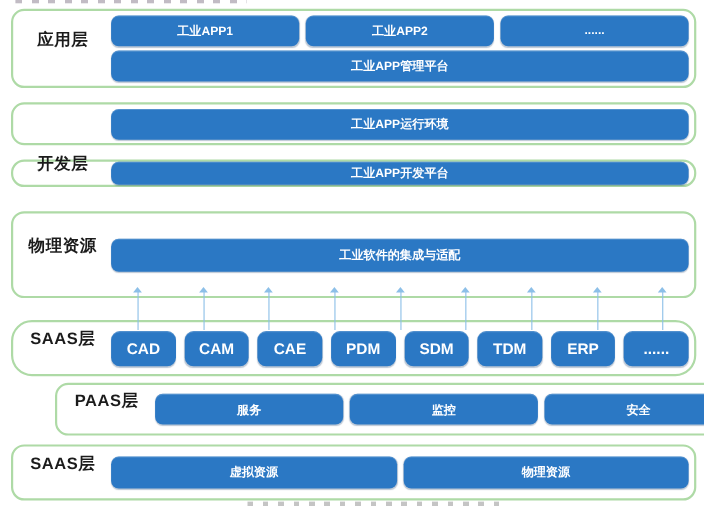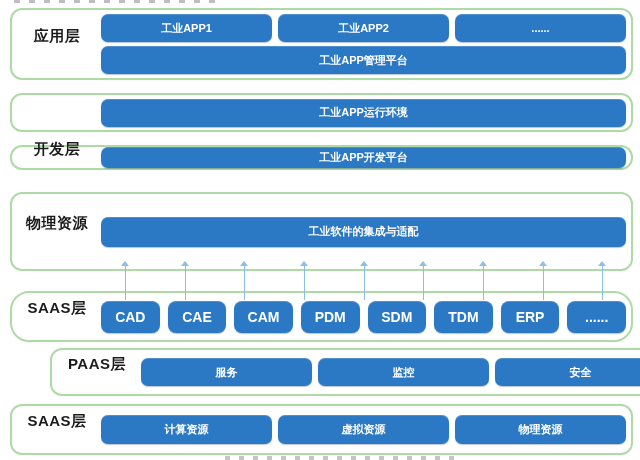--- a/index.html
+++ b/index.html
@@ -143,22 +143,22 @@
         <div class="arrow-head"></div>
         <div class="arrow-line"></div>
       </div>
   </div>
 
   <div class="layer" style="top:291px; height:51px;border-radius:19px;">
     <div class="layer-label">SAAS层</div>
     <div class="layer-content">
       <div class="row9">
         <div class="bluebox">CAD</div>
+        <div class="bluebox">CAM</div>
         <div class="bluebox">CAE</div>
-        <div class="bluebox">CAM</div>
         <div class="bluebox">PDM</div>
         <div class="bluebox">SDM</div>
         <div class="bluebox">TDM</div>
         <div class="bluebox">ERP</div>
         <div class="bluebox">......</div>
       </div>
     </div>
   </div>
 
   <div class="layer" style="top:348px; height:48px;margin-left:40px;">
@@ -169,21 +169,20 @@
         <div class="bluebox">监控</div>
         <div class="bluebox">安全</div>
       </div>
     </div>
   </div>
 
   <div class="layer" style="top:404px; height:51px;">
     <div class="layer-label">SAAS层</div>
     <div class="layer-content">
       <div class="row3 row-h29">
-        <div class="bluebox">计算资源</div>
         <div class="bluebox">虚拟资源</div>
         <div class="bluebox">物理资源</div>
       </div>
     </div>
   </div>
 
   <div class="clip-bottom"></div>
 
 </div>
 

